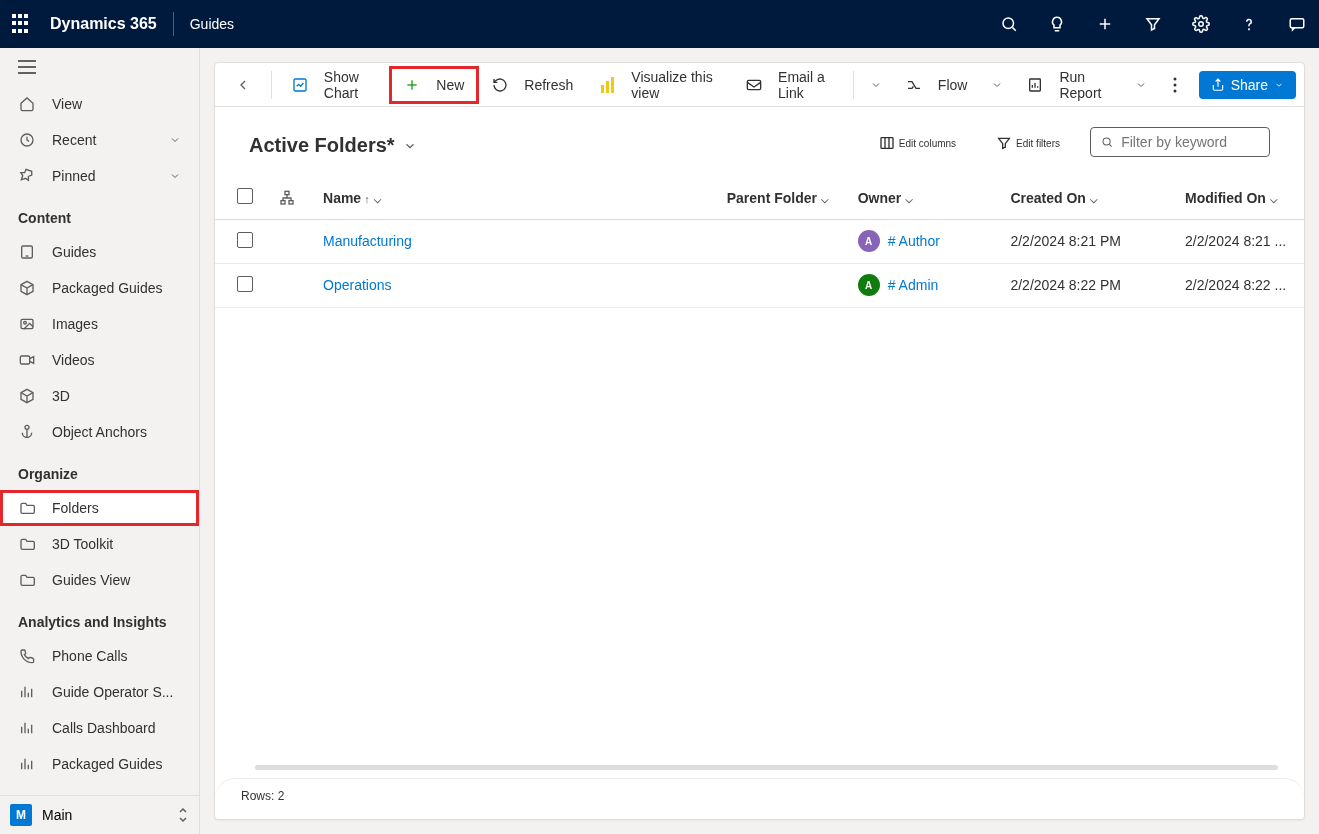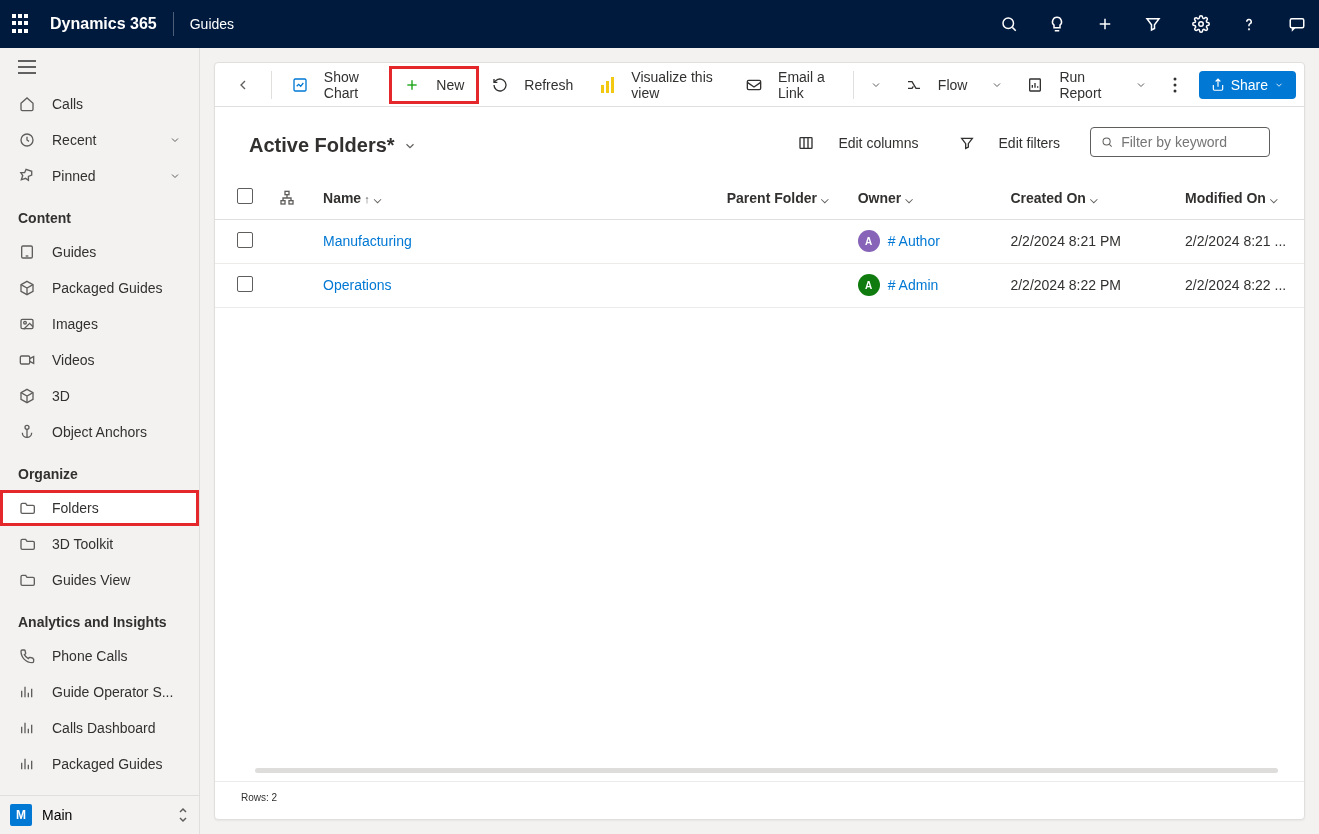--- a/index.html
+++ b/index.html
@@ -48,21 +48,21 @@
     .cmd-btn .icon { width: 16px; height: 16px; display: flex; align-items: center; justify-content: center; }
     .cmd-spacer { flex: 1; }
     .cmd-chev { padding: 6px 8px; cursor: pointer; color: #605e5c; }
     .more-btn { padding: 6px 10px; cursor: pointer; color: #323130; }
     .share-btn { background: #0078d4; color: #fff; border-radius: 4px; display: flex; align-items: center; gap: 6px; padding: 6px 12px; font-size: 14px; cursor: pointer; margin-left: 8px; }
     
     
     .view-header { display: flex; align-items: flex-end; padding: 20px 34px; gap: 20px; }
     .view-title { font-size: 20px; font-weight: 600; color: #323130; display: flex; align-items: center; gap: 8px; cursor: pointer; }
     .view-spacer { flex: 1; }
-    .view-action { display: flex; align-items: center; gap: 24px; font-size: 14px; color: #323130; cursor: pointer; padding: 6px 10px; }
+    .view-action { display: flex; align-items: center; gap: 4px; font-size: 10px; color: #323130; cursor: pointer; padding: 6px 10px; }
     .filter-box { display: flex; align-items: center; gap: 8px; border: 1px solid #605e5c; border-radius: 4px; padding: 6px 10px; width: 180px; cursor: text; }
     .filter-box input { border: none; outline: none; font-size: 14px; width: 100%; background: transparent; }
     
     
     .table-wrap { flex: 1; overflow: auto; }
     .data-table { width: 100%; border-collapse: collapse; }
     .data-table th { text-align: left; font-weight: 600; font-size: 14px; color: #323130; padding: 10px 12px; border-bottom: 1px solid #e1dfdd; height: 42px; }
     .data-table td { font-size: 14px; padding: 3px 12px; border-bottom: 1px solid #edebe9; color: #323130; height: 44px; }
     .data-table th.checkbox-col, .data-table td.checkbox-col { width: 40px; text-align: center; padding-left: 20px; }
     .data-table th.hier-col, .data-table td.hier-col { width: 40px; text-align: center; }
@@ -74,21 +74,21 @@
     .owner-cell { display: flex; align-items: center; }
     .col-name { width: 370px; }
     .col-parent { width: 120px; }
     .col-owner { width: 140px; }
     .col-created { width: 160px; }
     .col-modified { width: 120px; }
     .sort-arrow { font-size: 11px; color: #605e5c; margin-left: 3px; }
     .chev-small { font-size: 10px; color: #605e5c; margin-left: 4px; }
     
     
-    .table-footer { padding: 10px 26px 16px; font-size: 10px; color: #323130; border-top: 1px solid #edebe9; }
+    .table-footer { padding: 10px 26px 16px; font-size: 12px; color: #323130; border-top: 1px solid #edebe9; border-radius: 20px; }
     .h-scroll-visual { height: 5px; background: #c8c6c4; margin: 0 26px 8px 40px; border-radius: 3px; opacity: 0.6; }
     
     svg { display: block; }
   </style>
 </head>
 <body>
 
 <div class="top-header">
   <div class="waffle">
     <span></span>
@@ -162,21 +162,21 @@
             </svg>
         </div>
       </div>
       <div id="sidebar-top">
           <div class="nav-item">
             <span class="icon">
               <svg width="16" height="16" viewBox="0 0 24 24" fill="none" stroke="#605e5c" stroke-width="2">
                 <path d="M3 11l9-8 9 8v9a2 2 0 0 1-2 2H5a2 2 0 0 1-2-2z"></path>
               </svg>
             </span>
-            <span>Calls</span>
+            <span>View</span>
           </div>
           <div class="nav-item">
             <span class="icon">
               <svg width="16" height="16" viewBox="0 0 24 24" fill="none" stroke="#605e5c" stroke-width="2">
                 <circle cx="12" cy="12" r="9"></circle>
                 <path d="M12 7v5l3 2"></path>
               </svg>
             </span>
             <span>Recent</span>
             <span class="chevron">

